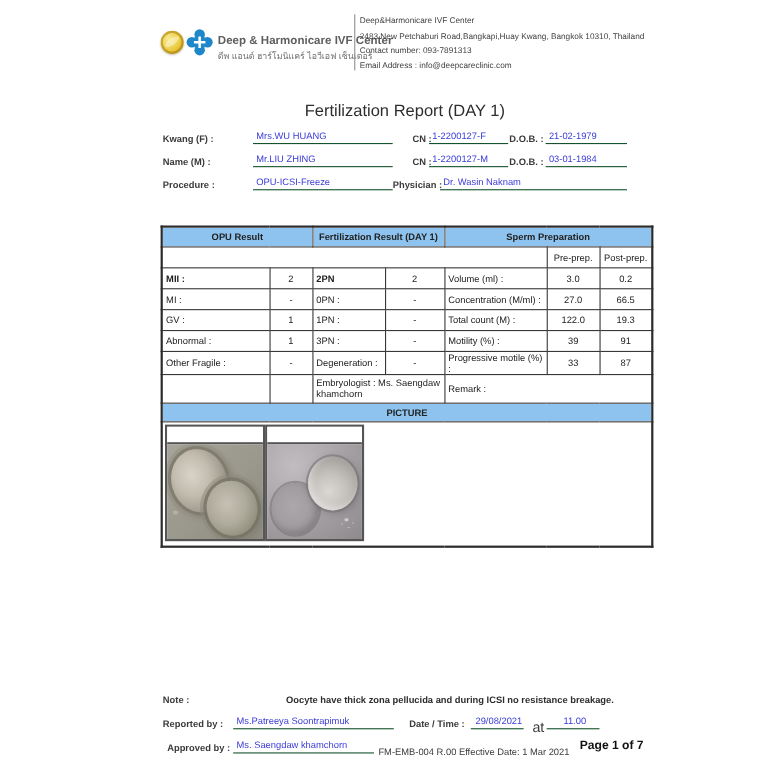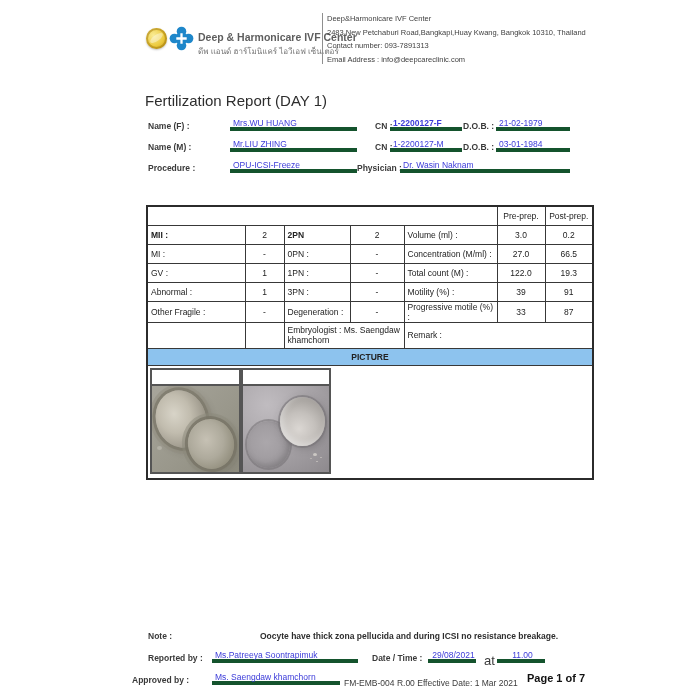--- a/index.html
+++ b/index.html
@@ -13,26 +13,26 @@
         box-shadow:inset 0 0 0 2px rgba(165,125,15,.55), 0 1px 2px rgba(0,0,0,.25);}
   .coin-slash{position:absolute;left:3px;top:7px;width:15px;height:6px;border-radius:50%;
         background:rgba(255,255,255,.4);transform:rotate(-35deg);}
   .cross-icon{left:169px;top:26px;width:25px;height:25px;}
   .clinic-en{left:198px;top:31px;font-size:10.5px;font-weight:bold;color:#5e5e5e;white-space:nowrap;}
   .clinic-th{left:198px;top:45px;font-size:8px;color:#707070;white-space:nowrap;}
   .hdr-divider{left:322px;top:13px;width:1px;height:51px;background:#8f8f8f;}
   .hdr-info{left:327px;top:12px;font-size:7.5px;color:#3f3f3f;line-height:13.5px;white-space:nowrap;}
 
   
-  .report-title{left:145px;top:92px;width:446px;text-align:left;font-size:15px;color:#2d2d2d;}
+  .report-title{left:145px;top:92px;width:446px;text-align:center;font-size:15px;color:#2d2d2d;}
 
   
   .lbl{font-weight:bold;font-size:8.5px;color:#3a3a3a;white-space:nowrap;}
   .val{font-size:8.5px;color:#3b3bd9;white-space:nowrap;}
-  .ufield{border-bottom:4px solid #14532d;height:13px;padding-left:3px;box-sizing:border-box;}
+  .ufield{border-bottom:1px solid #14532d;height:13px;padding-left:3px;box-sizing:border-box;}
 
   
   .rpt{position:absolute;left:146px;top:205px;width:446px;border-collapse:collapse;
        table-layout:fixed;border:2px solid #2b2b2b;}
   .rpt td{border:1px solid #383838;font-size:8.5px;color:#222;padding:0 3px;
           overflow:hidden;vertical-align:middle;}
   .hd{background:#8dc3ee;font-weight:bold;text-align:center;color:#1a1a1a;}
   .c{text-align:center;}
   .b{font-weight:bold;}
   .h18{height:18px}.h19{height:19px}.h26{height:26px}.h17{height:17px}
@@ -94,24 +94,24 @@
   <div class="abs hdr-divider"></div>
   <div class="abs hdr-info">
     <div>Deep&amp;Harmonicare IVF Center</div>
     <div>2483 New Petchaburi Road,Bangkapi,Huay Kwang, Bangkok 10310, Thailand</div>
     <div>Contact number: 093-7891313</div>
     <div>Email Address : info@deepcareclinic.com</div>
   </div>
 
   <div class="abs report-title">Fertilization Report (DAY 1)</div>
 
-  <div class="abs lbl" style="left:148px;top:121px;">Name (F) :</div>
+  <div class="abs lbl" style="left:148px;top:121px;">Kwang (F) :</div>
   <div class="abs val ufield" style="left:230px;top:118px;width:127px;">Mrs.WU HUANG</div>
   <div class="abs lbl" style="left:375px;top:121px;">CN :</div>
-  <div class="abs val ufield" style="left:390px;top:118px;width:72px;font-weight:bold;">1-2200127-F</div>
+  <div class="abs val ufield" style="left:390px;top:118px;width:72px;">1-2200127-F</div>
   <div class="abs lbl" style="left:463px;top:121px;">D.O.B. :</div>
   <div class="abs val ufield" style="left:496px;top:118px;width:74px;">21-02-1979</div>
 
   <div class="abs lbl" style="left:148px;top:142px;">Name (M) :</div>
   <div class="abs val ufield" style="left:230px;top:139px;width:127px;">Mr.LIU ZHING</div>
   <div class="abs lbl" style="left:375px;top:142px;">CN :</div>
   <div class="abs val ufield" style="left:390px;top:139px;width:72px;">1-2200127-M</div>
   <div class="abs lbl" style="left:463px;top:142px;">D.O.B. :</div>
   <div class="abs val ufield" style="left:496px;top:139px;width:74px;">03-01-1984</div>
 
@@ -124,20 +124,25 @@
     <colgroup>
       <col style="width:98px">
         <col style="width:39px">
         <col style="width:66px">
       <col style="width:54px">
         <col style="width:93px">
         <col style="width:48px">
         <col style="width:48px">
     </colgroup>
     <tbody>
+        <tr class="h18">
+      <td colspan="2" class="hd">OPU Result</td>
+      <td colspan="2" class="hd">Fertilization Result (DAY 1)</td>
+      <td colspan="3" class="hd">Sperm Preparation</td>
+    </tr>
     <tr class="h19">
       <td colspan="5"></td>
       <td class="c">Pre-prep.</td>
       <td class="c">Post-prep.</td>
     </tr>
     <tr class="h19">
       <td class="b">MII :</td>
       <td class="c">2</td>
       <td class="b">2PN</td>
       <td class="c">2</td>
@@ -218,18 +223,18 @@
   <div class="abs lbl" style="left:148px;top:631px;">Note :</div>
   <div class="abs note-text" style="left:260px;top:631px;">Oocyte have thick zona pellucida and during ICSI no resistance breakage.</div>
 
   <div class="abs lbl" style="left:148px;top:653px;">Reported by :</div>
   <div class="abs val ufield" style="left:212px;top:650px;width:146px;">Ms.Patreeya Soontrapimuk</div>
   <div class="abs lbl" style="left:372px;top:653px;">Date / Time :</div>
   <div class="abs val ufield c" style="left:428px;top:650px;width:48px;text-align:center;">29/08/2021</div>
   <div class="abs" style="left:484px;top:653px;font-size:13px;color:#3a3a3a;">at</div>
   <div class="abs val ufield" style="left:497px;top:650px;width:48px;text-align:center;">11.00</div>
 
-  <div class="abs lbl" style="left:132px;top:675px;">Approved by :</div>
+  <div class="abs lbl" style="left:152px;top:675px;">Approved by :</div>
   <div class="abs val ufield" style="left:212px;top:672px;width:128px;">Ms. Saengdaw khamchorn</div>
   <div class="abs form-ref" style="left:344px;top:678px;">FM-EMB-004 R.00 Effective Date: 1 Mar 2021</div>
   <div class="abs page-label" style="left:527px;top:672px;">Page 1 of 7</div>
 
 </div>
 
 </body></html>

